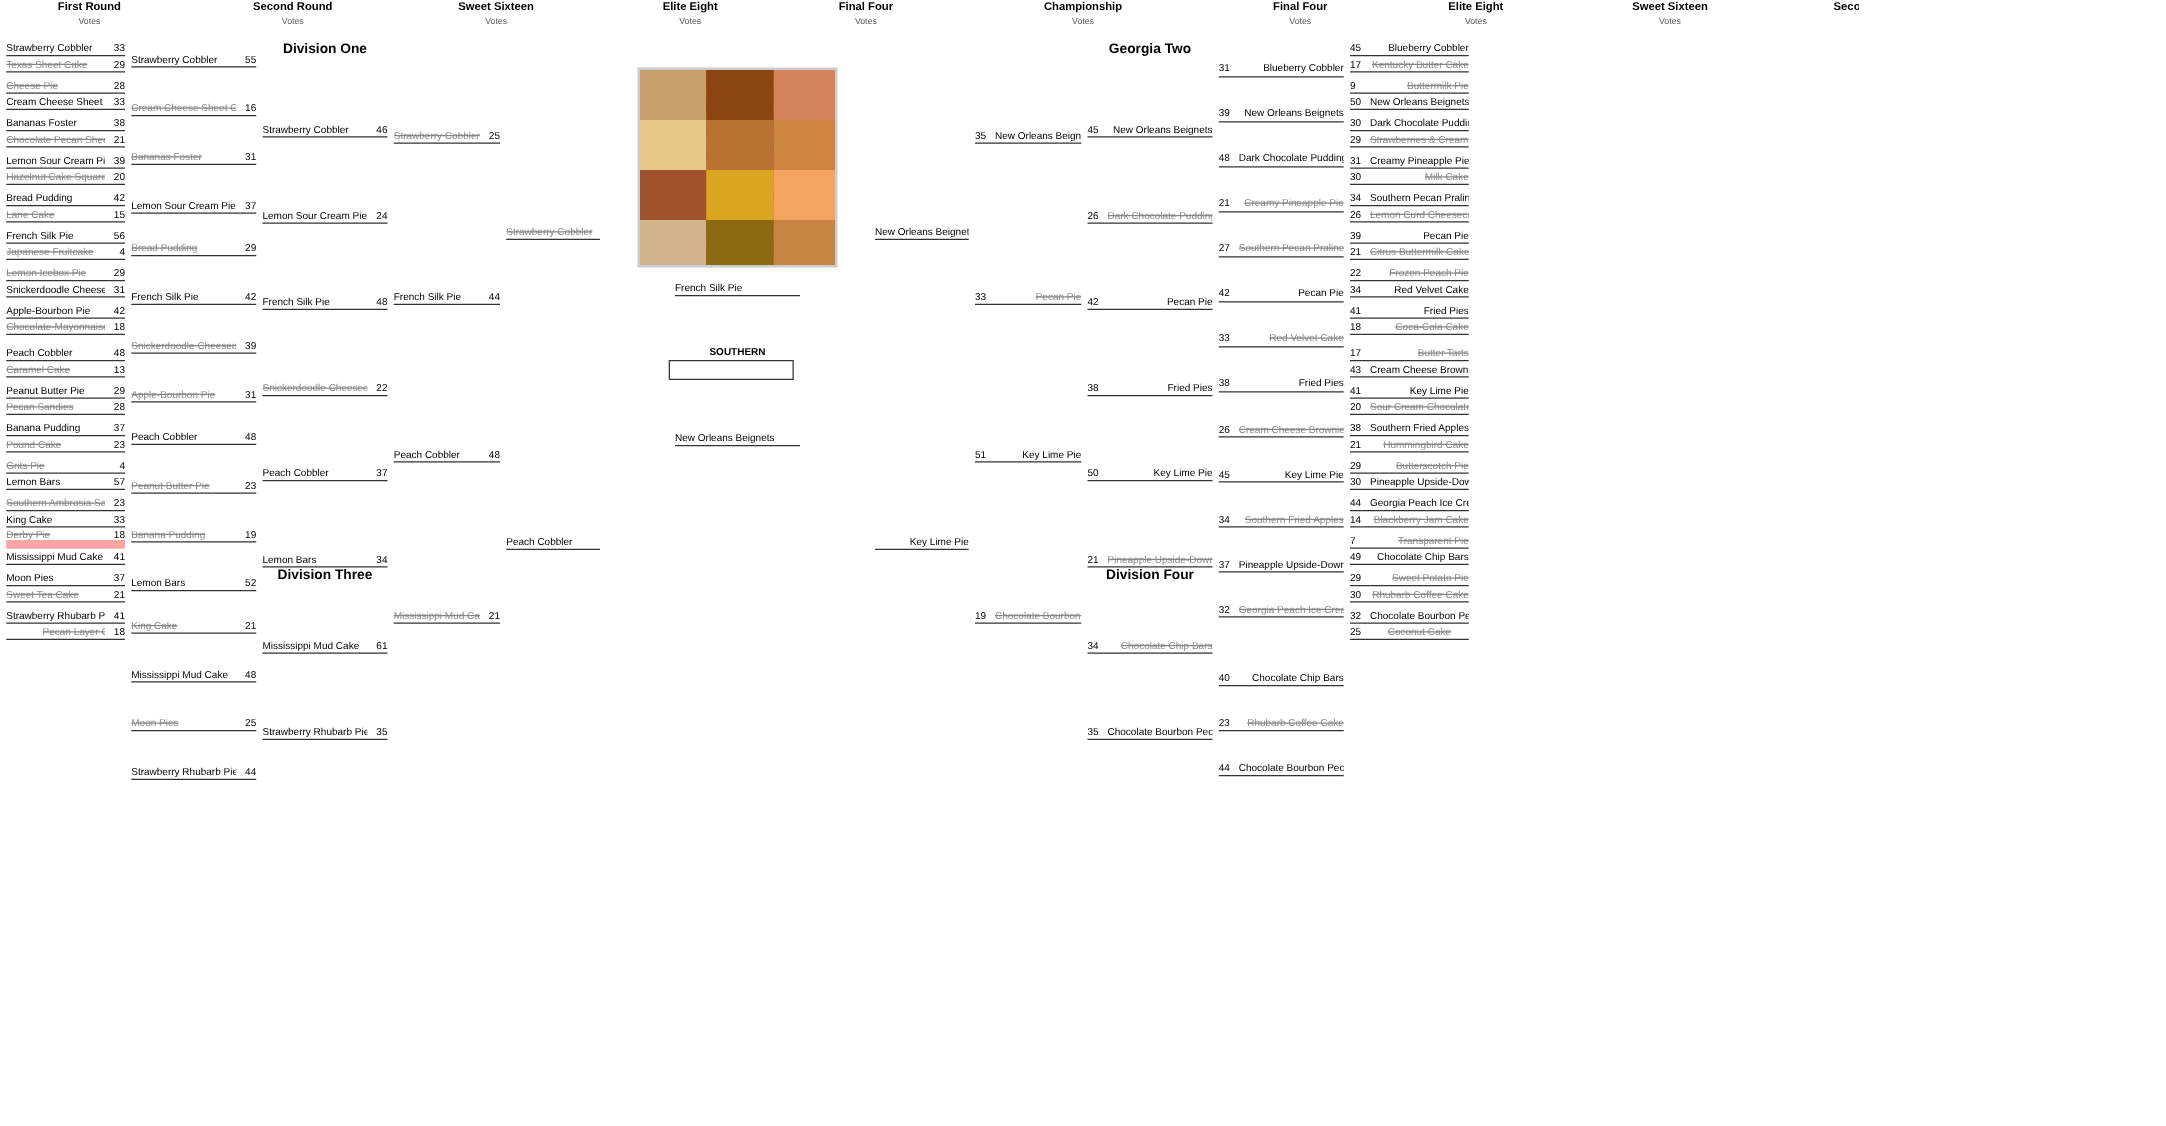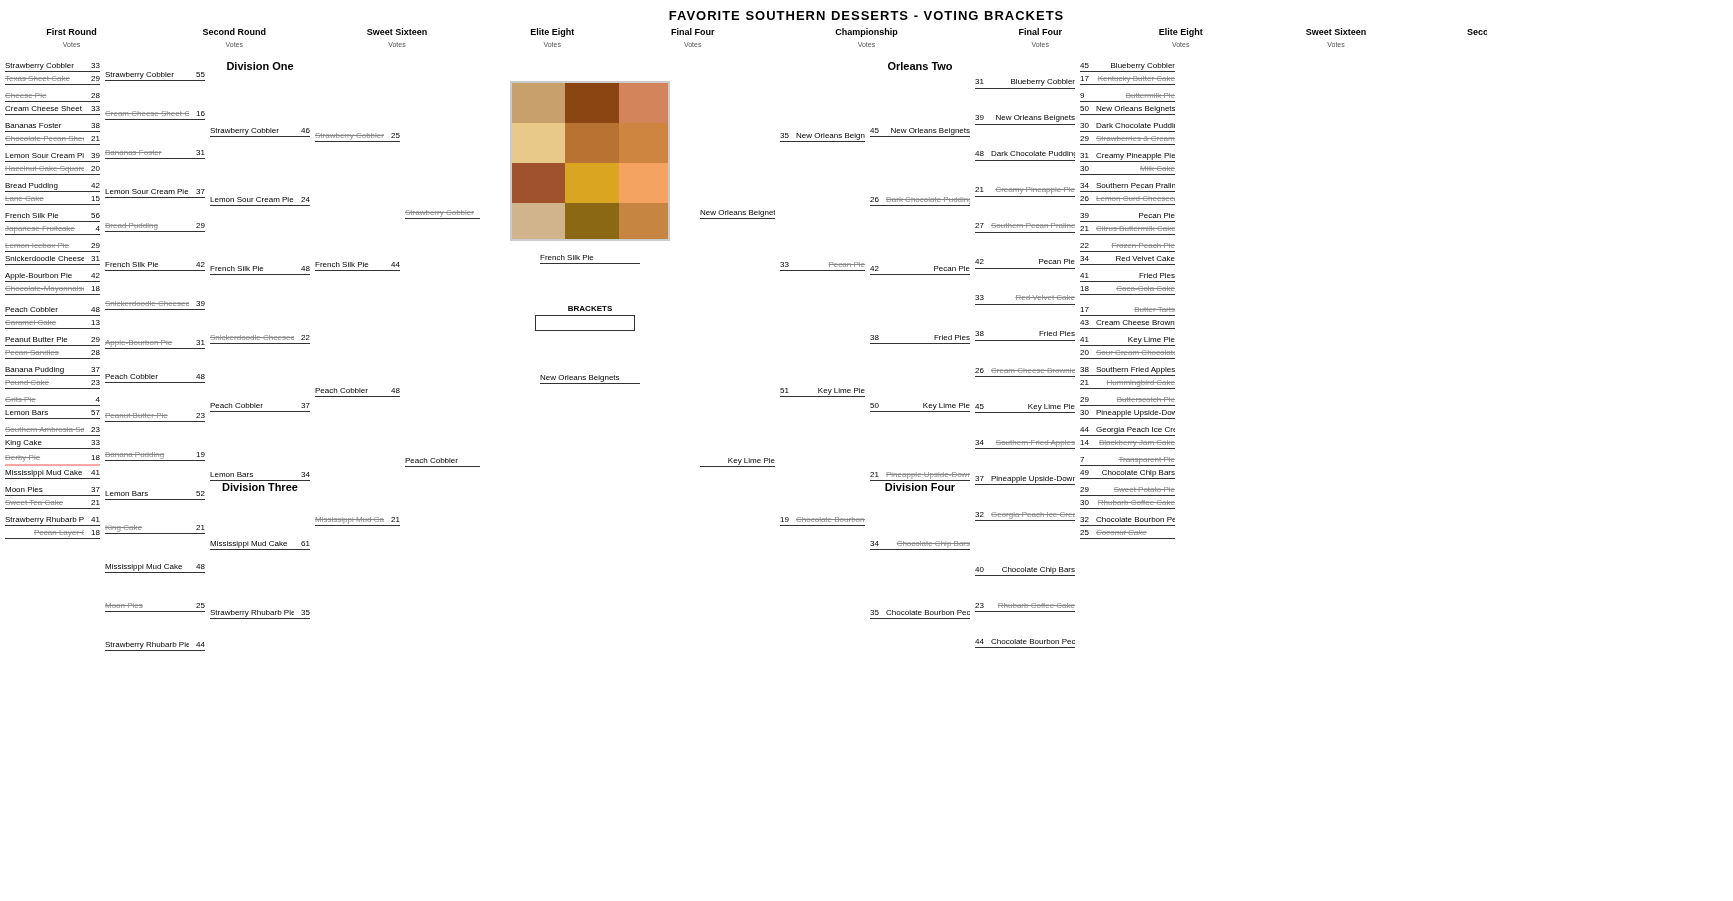--- a/index.html
+++ b/index.html
@@ -16,21 +16,20 @@
       font-size: 13px;
       font-weight: bold;
       padding: 8px 0 4px 0;
       letter-spacing: 1px;
     }
   </style>
 </head>
 <body>
 
 <div>
-  <div class="page-title">FAVORITE SOUTHERN DESSERTS - VOTING BRACKETS</div>
 
   <div style="width:1487px; overflow-x:auto;">
 
     <table style="width:1723px; border-collapse:collapse; font-size:8px; margin:0 5px; table-layout:fixed;">
 
       <thead>
         <tr>
           <td style="width:90px; text-align:center; font-weight:bold; font-size:9px;">First Round</td>
           <td style="width:20px;"></td>
           <td style="width:90px; text-align:center; font-weight:bold; font-size:9px;">Second Round</td>
@@ -237,21 +236,21 @@
               <span style="font-size:8px; min-width:16px; text-align:right;">23</span>
             </div>
             <div style="display:flex; border-bottom:1px solid #333; height:13px; align-items:center;">
               <span style="flex:1; overflow:hidden; white-space:nowrap; font-size:8px;">King Cake</span>
               <span style="font-size:8px; min-width:16px; text-align:right;">33</span>
             </div>
           </div>
           <div style="height:4px;"></div>
 
           <div>
-            <div style="display:flex; border-bottom:2px solid #fca5a5; height:13px; align-items:flex-start;">
+            <div style="display:flex; border-bottom:7px solid #fca5a5; height:13px; align-items:flex-end;">
               <span style="flex:1; overflow:hidden; white-space:nowrap; font-size:8px; text-decoration:line-through; color:#888;">Derby Pie</span>
               <span style="font-size:8px; min-width:16px; text-align:right;">18</span>
             </div>
             <div style="display:flex; border-bottom:1px solid #333; height:13px; align-items:center;">
               <span style="flex:1; overflow:hidden; white-space:nowrap; font-size:8px;">Mississippi Mud Cake</span>
               <span style="font-size:8px; min-width:16px; text-align:right;">41</span>
             </div>
           </div>
           <div style="height:4px;"></div>
 
@@ -517,21 +516,21 @@
           <div style="position:absolute; top:120px; left:107px; width:53px; height:40px; background:#c68642;"></div>
         </div>
 
         <div style="margin-top:10px; width:100px;">
           <div style="display:flex; border-bottom:1px solid #333; height:13px; align-items:center;">
             <span style="flex:1; font-size:8px; white-space:nowrap;">French Silk Pie</span>
           </div>
         </div>
 
         <div style="margin-top:40px; width:110px; text-align:center;">
-          <div style="font-size:8px; font-weight:bold; margin-bottom:2px;">BRACKETS</div>
+          <div style="font-size:8px; font-weight:bold; margin-bottom:2px;">SOUTHERN</div>
           <div style="border:1px solid #333; height:16px; width:100px;"></div>
         </div>
 
         <div style="margin-top:40px; width:100px;">
           <div style="display:flex; border-bottom:1px solid #333; height:13px; align-items:center;">
             <span style="flex:1; font-size:8px; white-space:nowrap;">New Orleans Beignets</span>
           </div>
         </div>
       </div>
 
@@ -706,21 +705,21 @@
             </div>
           </div>
           <div style="height:4px;"></div>
           <div>
             <div style="display:flex; border-bottom:1px solid #333; height:13px; align-items:center;">
               <span style="font-size:8px; min-width:16px;">32</span>
               <span style="flex:1; font-size:8px; overflow:hidden; white-space:nowrap; text-align:right;">Chocolate Bourbon Pecan Pie</span>
             </div>
             <div style="display:flex; border-bottom:1px solid #333; height:13px; align-items:center;">
               <span style="font-size:8px; min-width:16px;">25</span>
-              <span style="flex:1; font-size:8px; overflow:hidden; white-space:nowrap; text-align:left; text-decoration:line-through; color:#888;font-style:italic;">Coconut Cake</span>
+              <span style="flex:1; font-size:8px; overflow:hidden; white-space:nowrap; text-align:center; text-decoration:line-through; color:#888;">Coconut Cake</span>
             </div>
           </div>
         </div>
 
         <div style="width:5px;"></div>
 
         <div style="width:100px; display:flex; flex-direction:column; justify-content:space-around;">
           <div style="height:17px;"></div>
           <div style="display:flex; border-bottom:1px solid #333; height:13px; align-items:center;">
             <span style="font-size:8px; min-width:16px;">31</span>
@@ -801,21 +800,21 @@
           <div style="display:flex; border-bottom:1px solid #333; height:13px; align-items:center;">
             <span style="font-size:8px; min-width:16px;">44</span>
             <span style="flex:1; font-size:8px; overflow:hidden; white-space:nowrap; text-align:right;">Chocolate Bourbon Pecan Pie</span>
           </div>
         </div>
 
         <div style="width:5px;"></div>
 
         <div style="width:100px; display:flex; flex-direction:column; position:relative;">
           <div style="height:30px; display:flex; align-items:center; justify-content:center;">
-            <span style="font-size:11px; font-weight:bold;">Orleans Two</span>
+            <span style="font-size:11px; font-weight:bold;">Georgia Two</span>
           </div>
           <div style="height:43px;"></div>
           <div style="display:flex; border-bottom:1px solid #333; height:13px; align-items:center;">
             <span style="font-size:8px; min-width:16px;">45</span>
             <span style="flex:1; font-size:8px; overflow:hidden; white-space:nowrap; text-align:right;">New Orleans Beignets</span>
           </div>
           <div style="height:56px;"></div>
           <div style="display:flex; border-bottom:1px solid #333; height:13px; align-items:center;">
             <span style="font-size:8px; min-width:16px;">26</span>
             <span style="flex:1; font-size:8px; overflow:hidden; white-space:nowrap; text-align:right; text-decoration:line-through; color:#888;">Dark Chocolate Pudding</span>

